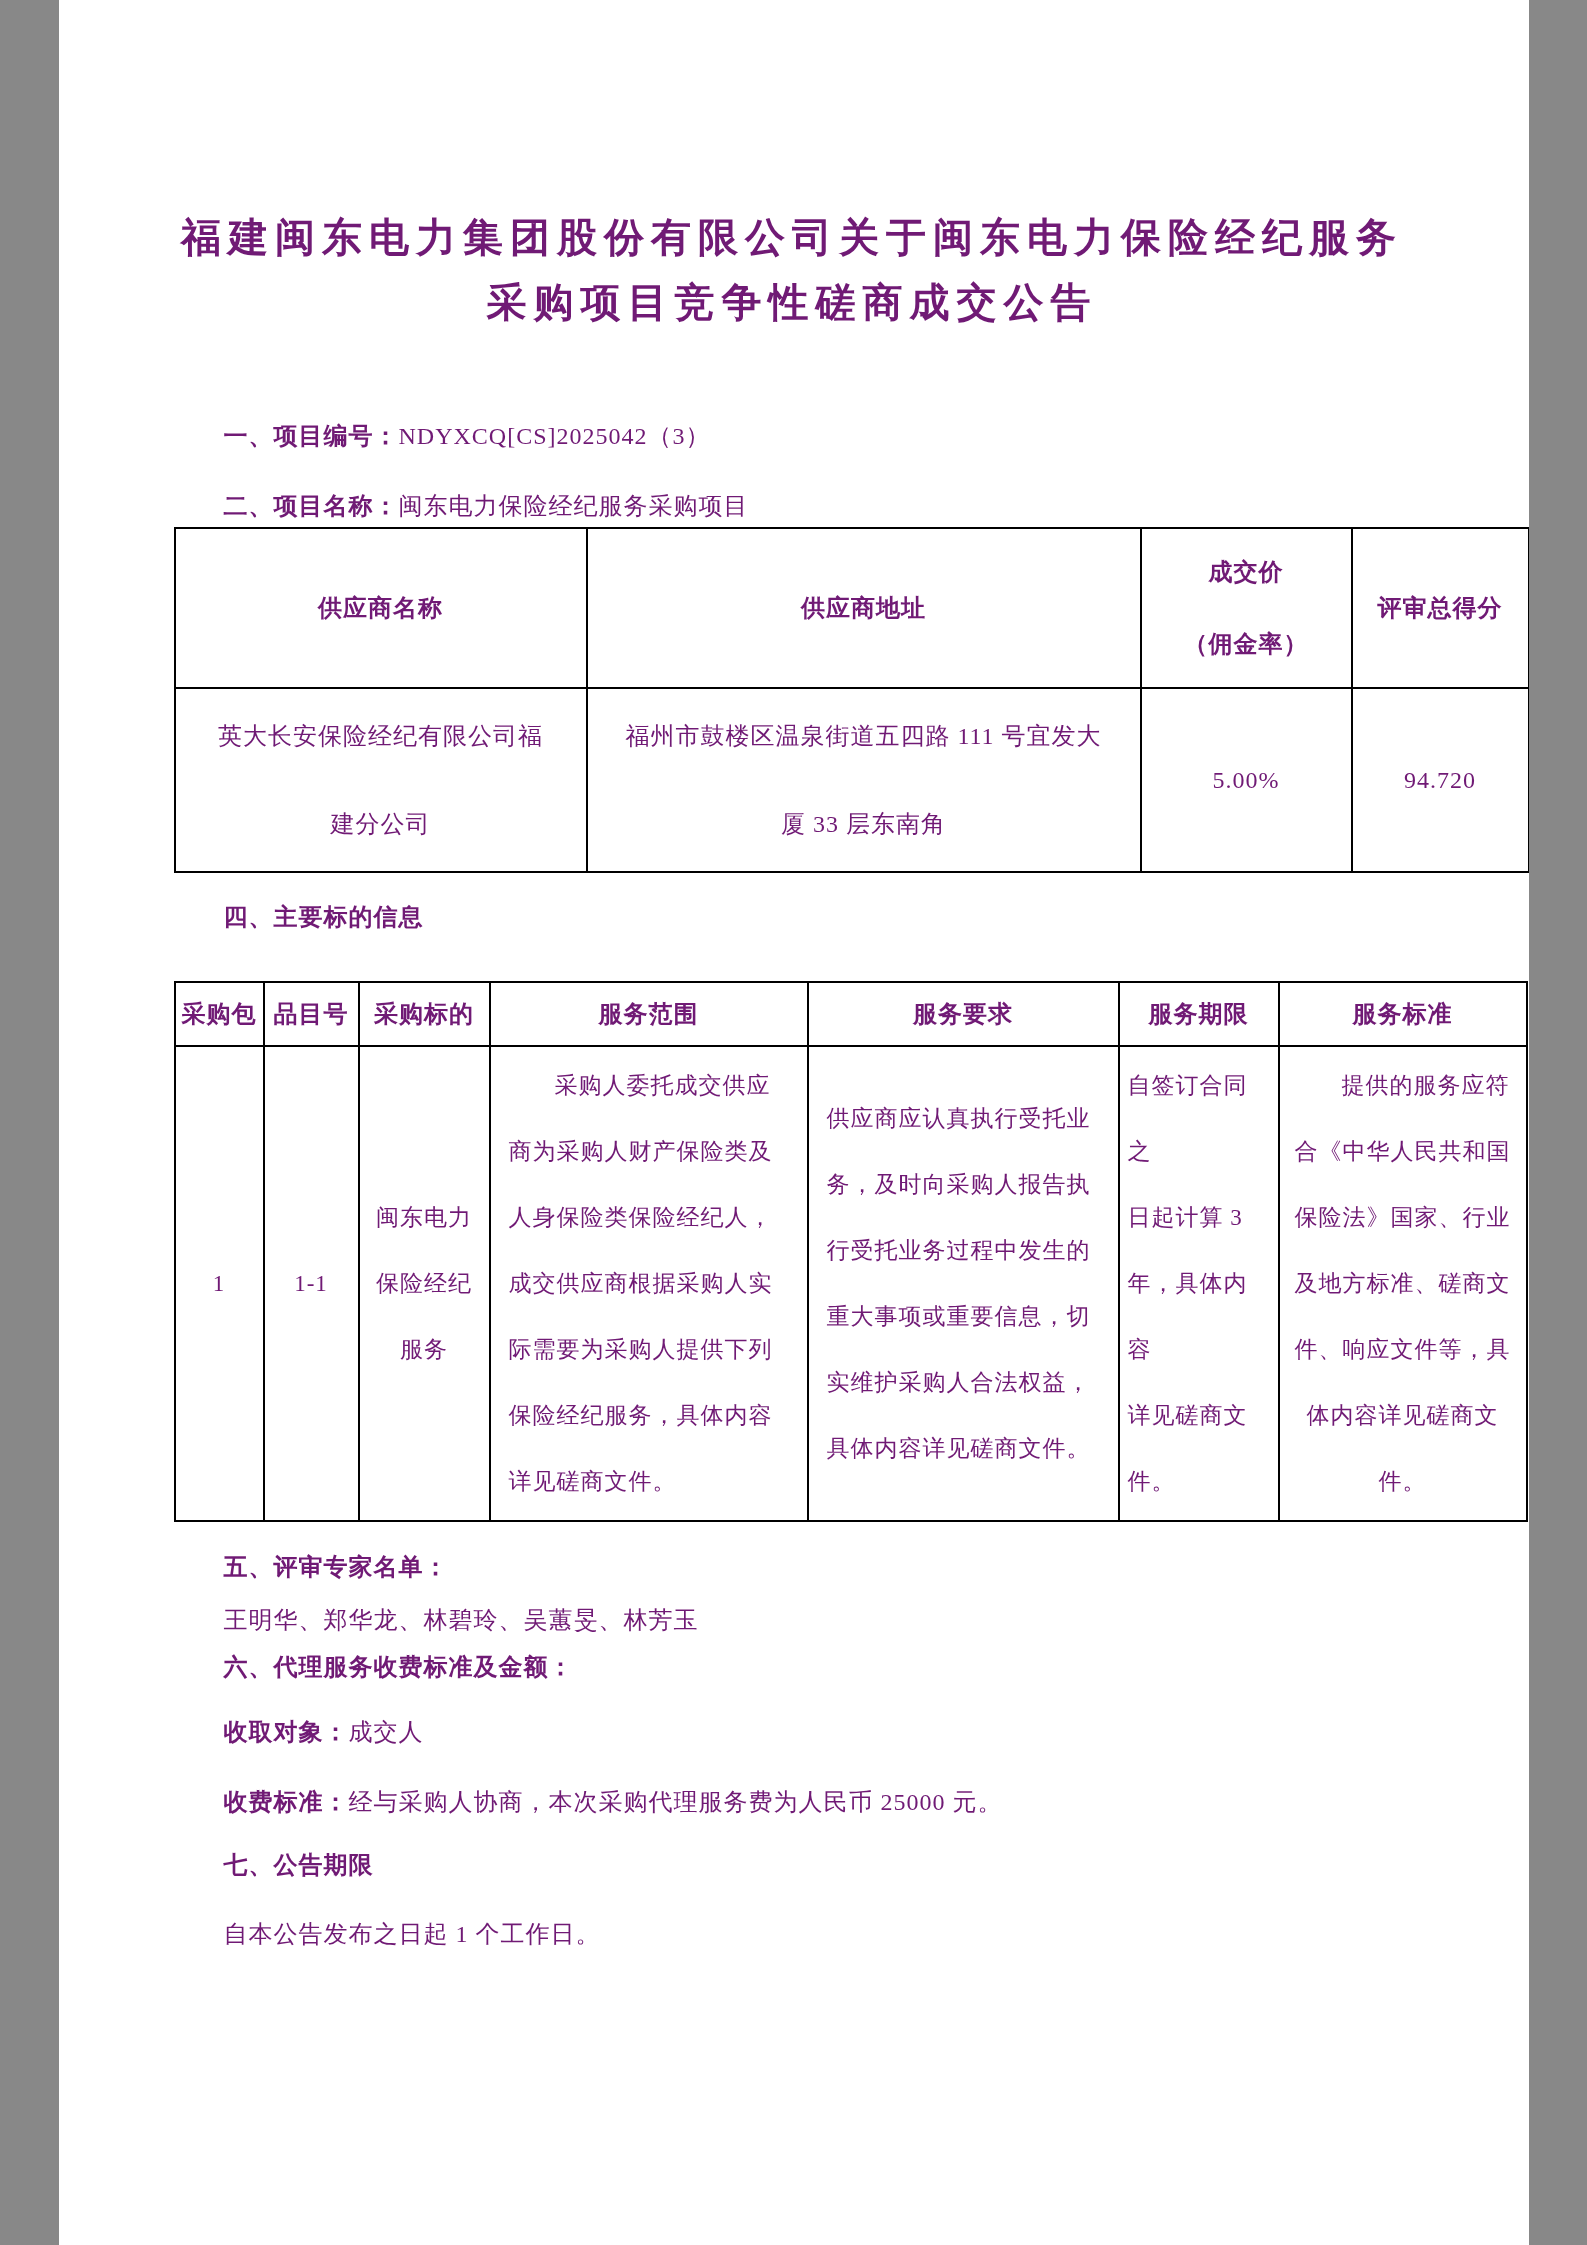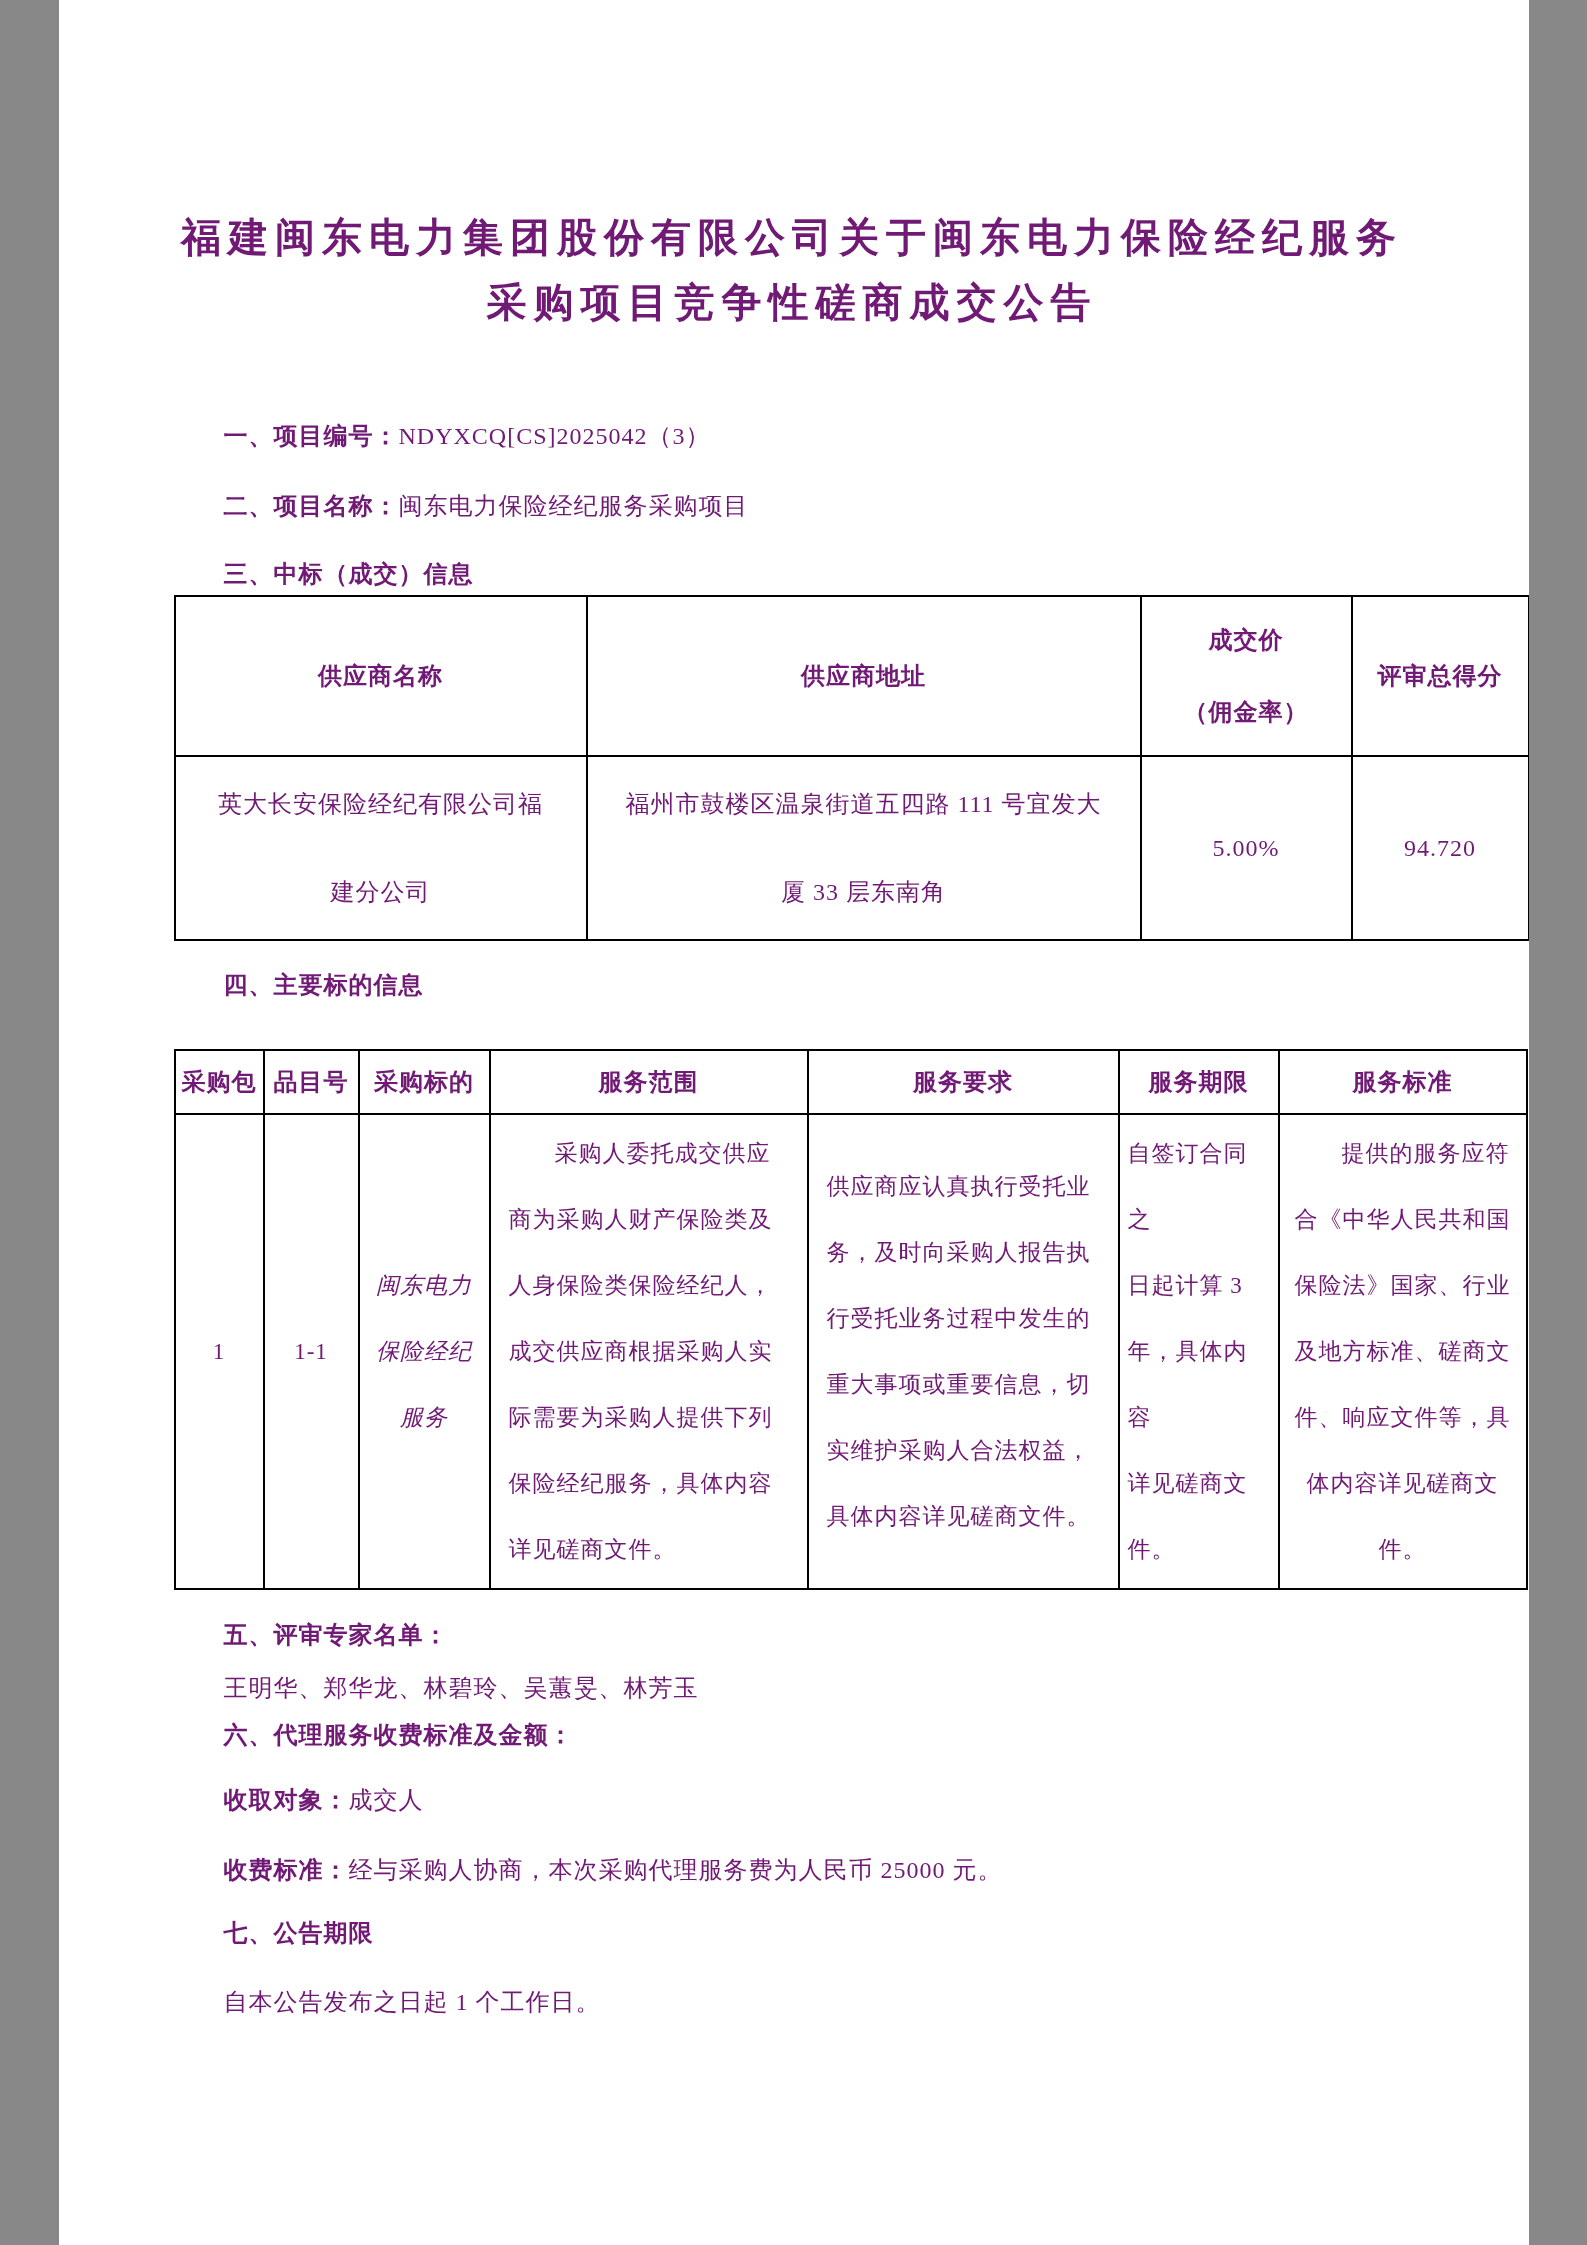--- a/index.html
+++ b/index.html
@@ -22,21 +22,21 @@
   .pre{white-space:pre-line;}
   
   .t1-header{height:160px;}
   .t1-data{height:184px;}
   .t1 .two-line-head{line-height:72px;}
   .t1 .lh88{line-height:88px;}
   
   .t2 th{height:62px;}
   .t2-data{height:475px;}
   .t2 td{font-size:23px;line-height:66px;margin-left:8px;}
-  .t2 .cell-subject{text-align:center;font-style:italic;}
+  .t2 .cell-subject{text-align:center;}
   .t2 .cell-scope{text-align:left;padding:0 18px;text-indent:46px;}
   .t2 .cell-req{text-align:left;padding:0 18px;}
   .t2 .cell-period{text-align:left;padding:0 8px;}
   .t2 .cell-standard{text-align:center;padding:0 14px;text-indent:46px;}
   
   .mt-h1{margin-top:85px;}  .mt-h2{margin-top:38px;}  .mt-h3{margin-top:36px;}
   .mt-t1{margin-top:5px;}   .mt-h4{margin-top:28px;}  .mt-t2{margin-top:48px;}
   .mt-h5{margin-top:29px;}  .mt-names{margin-top:21px;} .mt-h6{margin-top:15px;}
   .mt-target{margin-top:33px;} .mt-standard{margin-top:38px;}
   .mt-h7{margin-top:31px;}  .mt-notice{margin-top:37px;}
@@ -51,21 +51,20 @@
 采购项目竞争性磋商成交公告</div>
 
     <div class="line mt-h1">
       <span class="b">一、项目编号：</span><span>NDYXCQ[CS]2025042（3）</span>
     </div>
 
     <div class="line mt-h2">
       <span class="b">二、项目名称：</span><span>闽东电力保险经纪服务采购项目</span>
     </div>
 
-    <div class="line b mt-h3">三、中标（成交）信息</div>
 
     <table class="t1 mt-t1">
       <colgroup>
         <col style="width:412px">
           <col style="width:554px">
           <col style="width:211px">
           <col style="width:177px">
       </colgroup>
       <tbody>
         <tr class="t1-header">

